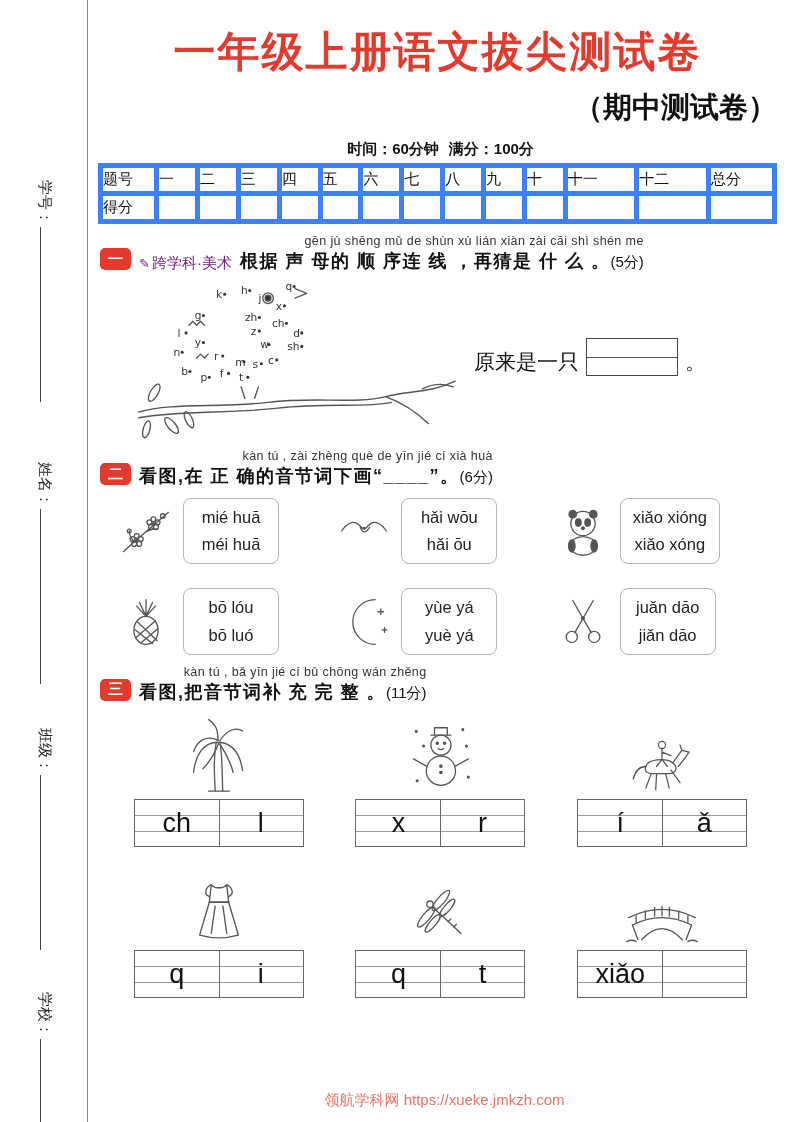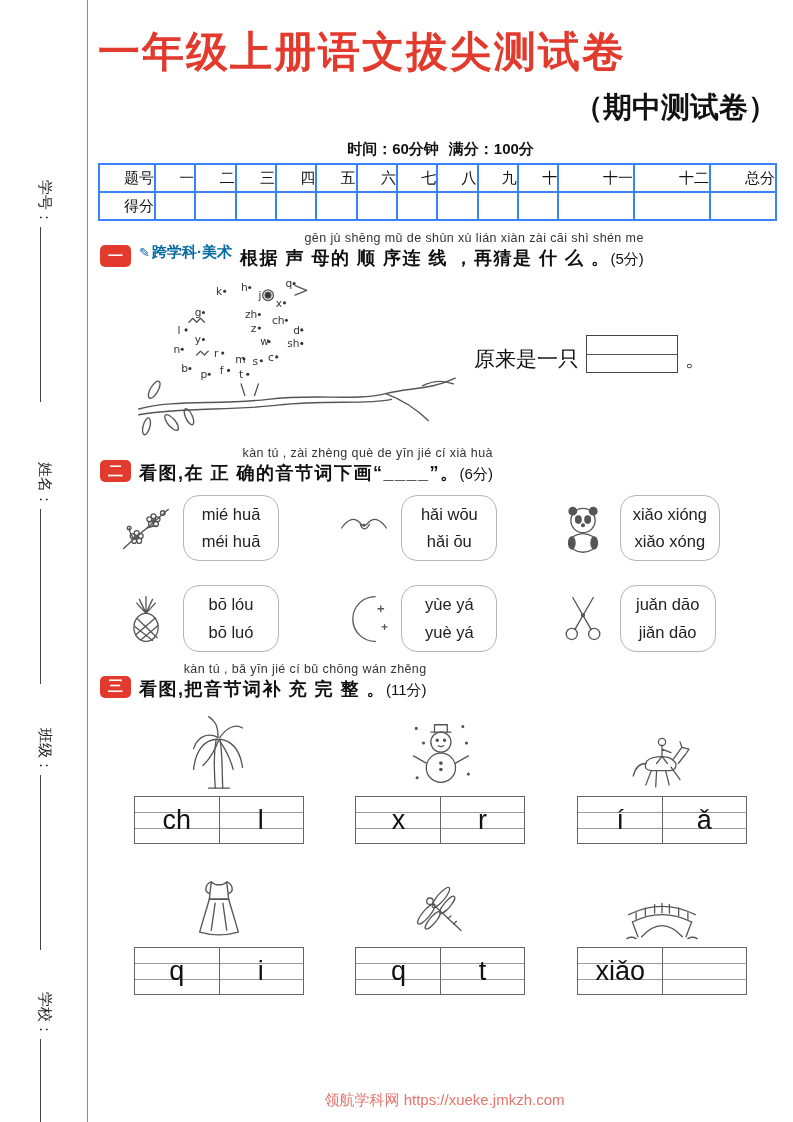--- a/index.html
+++ b/index.html
@@ -7,53 +7,53 @@
   body { font-family:"Liberation Sans","DejaVu Sans",sans-serif; }
   .page { width:793px; height:1122px; background:#ffffff; margin:0 auto; display:flex; position:relative; overflow:hidden; }
 
   
   .sidebar { width:88px; flex:none; position:relative; border-right:1px solid #8a8a8a; }
   .side-field { position:absolute; left:54px; transform-origin:0 0; transform:rotate(90deg); white-space:nowrap; font-size:15px; color:#222; }
   .sf-line { display:inline-block; width:175px; height:0.9em; border-bottom:1px solid #444; margin-left:2px; }
 
   
   .content { flex:1; position:relative; padding:0 16px 0 10px; }
-  .title { margin-top:24px; text-align:left; font-size:42px; font-weight:800; letter-spacing:2px; color:#e23b2e; }
+  .title { margin-top:24px; text-align:center; font-size:42px; font-weight:800; letter-spacing:2px; color:#e23b2e; }
   .subtitle { margin-top:8px; text-align:right; font-size:29px; font-weight:700; color:#111; }
   .time-info { margin:12px 4px 4px 0; text-align:center; font-size:15px; font-weight:700; color:#111; }
   .time-info span { margin-left:10px; }
 
   table.score { width:100%; border-collapse:collapse; border:1.5px solid #333; font-size:15px; color:#111; }
-  table.score td { border:2px solid #3b82f6; height:28px; text-align:right; }
+  table.score td { border:5px solid #3b82f6; height:28px; text-align:left; }
   table.score td:first-child { width:56px; }
   table.score td:last-child { width:66px;margin-left:40px; }
 
   
   .sec-head { display:flex; align-items:flex-end; gap:8px; margin:10px 0 2px 2px; }
   .badge { display:inline-flex; align-items:center; justify-content:center; width:31px; height:22px; background:#e23b2e; color:#fff; border-radius:5px; font-size:15px; font-weight:700; margin-bottom:3px; flex:none; }
-  .tag { color:#0369a1; font-weight:700; font-size:15px; margin-bottom:8px; white-space:nowrap; }
+  .tag { color:#701a75; font-weight:400; font-size:15px; margin-bottom:0; white-space:nowrap; }
   .tag .tag-icon { font-size:13px; margin-right:2px; }
   .head-col { display:flex; flex-direction:column; }
   .pinyin-line { font-size:12.5px; color:#333; letter-spacing:0.4px; margin-bottom:1px;text-align:right; }
   .hanzi-line { font-size:18px; font-weight:700; color:#111; letter-spacing:1.5px; }
   .hanzi-line .score { font-size:15px; font-weight:400; letter-spacing:0; }
 
   
   .s1-body { display:flex; align-items:center; gap:12px; margin:2px 0 6px 34px; }
   .dot-letter { font-size:11px; fill:#333; font-family:"DejaVu Sans",sans-serif; }
   .dot { fill:#333; }
   svg.sketch { stroke:#555; fill:none; stroke-width:1.4; stroke-linecap:round; stroke-linejoin:round; }
   .ans-line { display:flex; align-items:flex-end; gap:7px; font-size:21px; color:#111; }
   .ans-box { width:92px; height:38px; border:1px solid #444;
     background-image:linear-gradient(to bottom, transparent 18px, #555 18px, #555 19px, transparent 19px); }
 
   
   .s2-items { display:grid; grid-template-columns:1fr 1fr 1fr; row-gap:24px; margin:10px 4px 4px 20px; }
   .s2-item { display:flex; align-items:center; gap:9px; }
-  .s2-box { border:1px solid #b5b5b5; border-radius:16px; padding:5px 12px; min-width:96px; text-align:center; font-size:16.5px; line-height:1.65; color:#222; }
+  .s2-box { border:1px solid #b5b5b5; border-radius:8px; padding:5px 12px; min-width:96px; text-align:center; font-size:16.5px; line-height:1.65; color:#222; }
 
   
   .s3-items { display:grid; grid-template-columns:1fr 1fr 1fr; row-gap:16px; margin:8px 4px 0 10px; }
   .s3-item { display:flex; flex-direction:column; align-items:center; }
   .s3-img { height:82px; display:flex; align-items:flex-end; justify-content:center; }
   .grid4 { position:relative; width:170px; height:48px; border:1px solid #666; margin-top:5px; display:flex;
     background-image:
       linear-gradient(to bottom, transparent 15px, #9a9a9a 15px, #9a9a9a 16px, transparent 16px),
       linear-gradient(to bottom, transparent 31px, #9a9a9a 31px, #9a9a9a 32px, transparent 32px); }
   .grid4 .vdiv { position:absolute; left:50%; top:0; bottom:0; width:1px; background:#666; }

